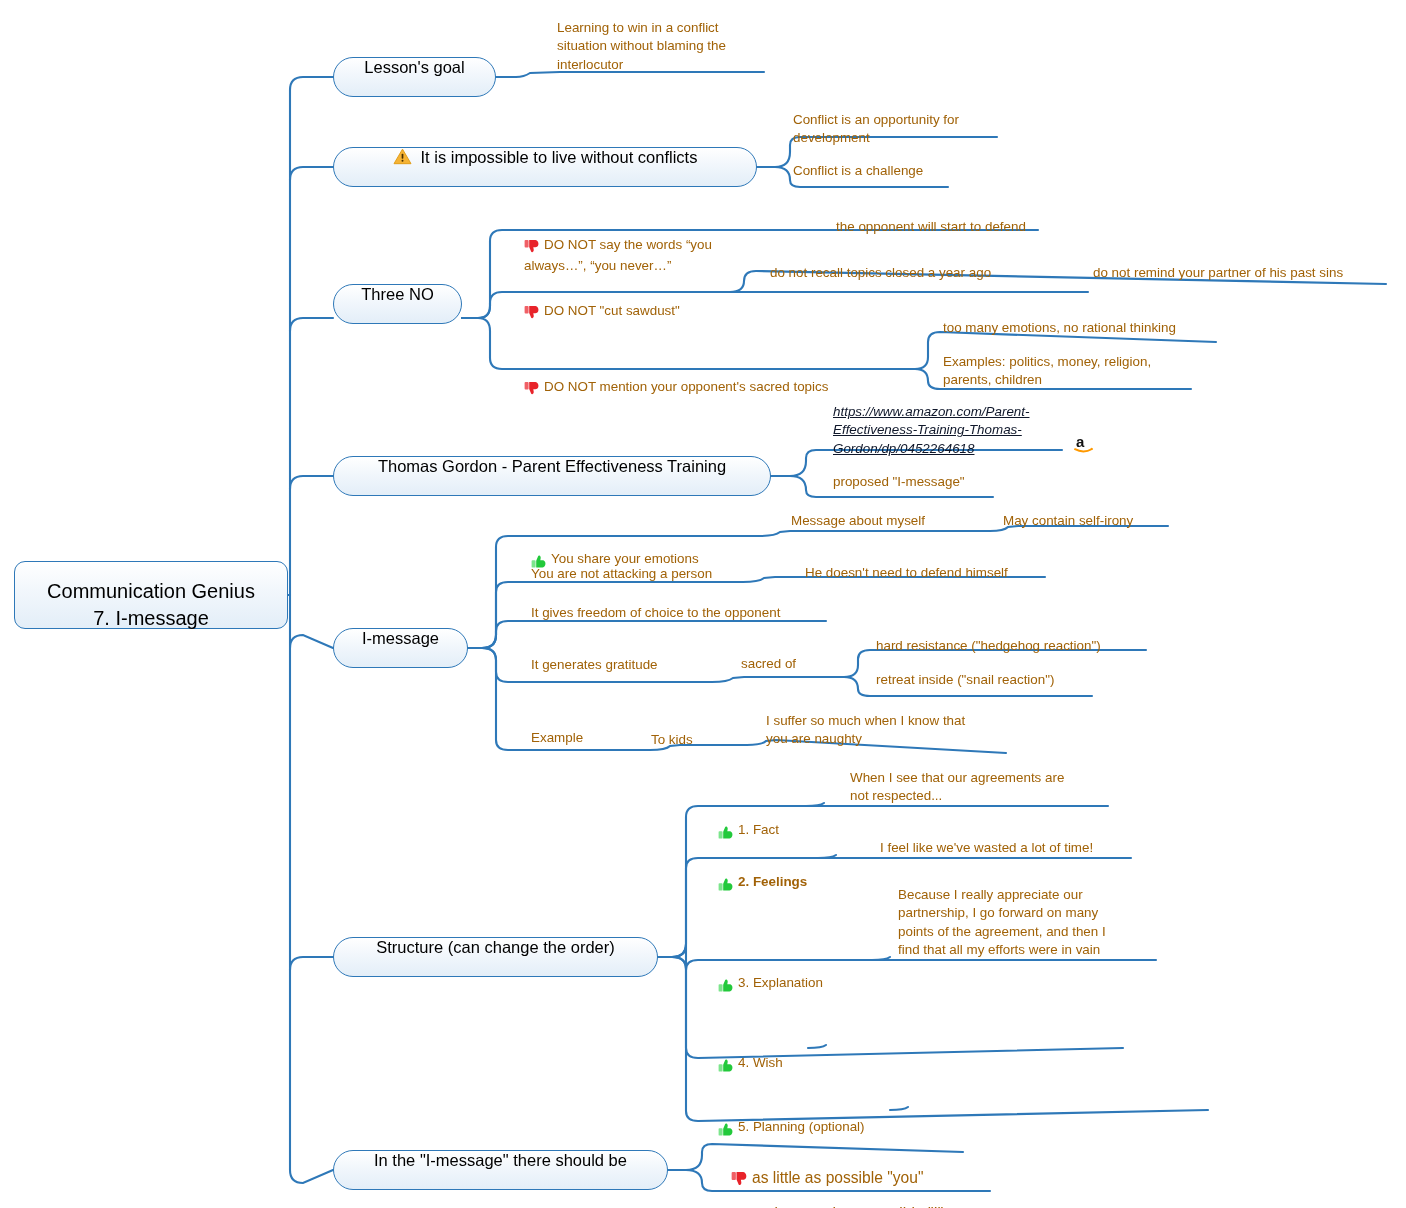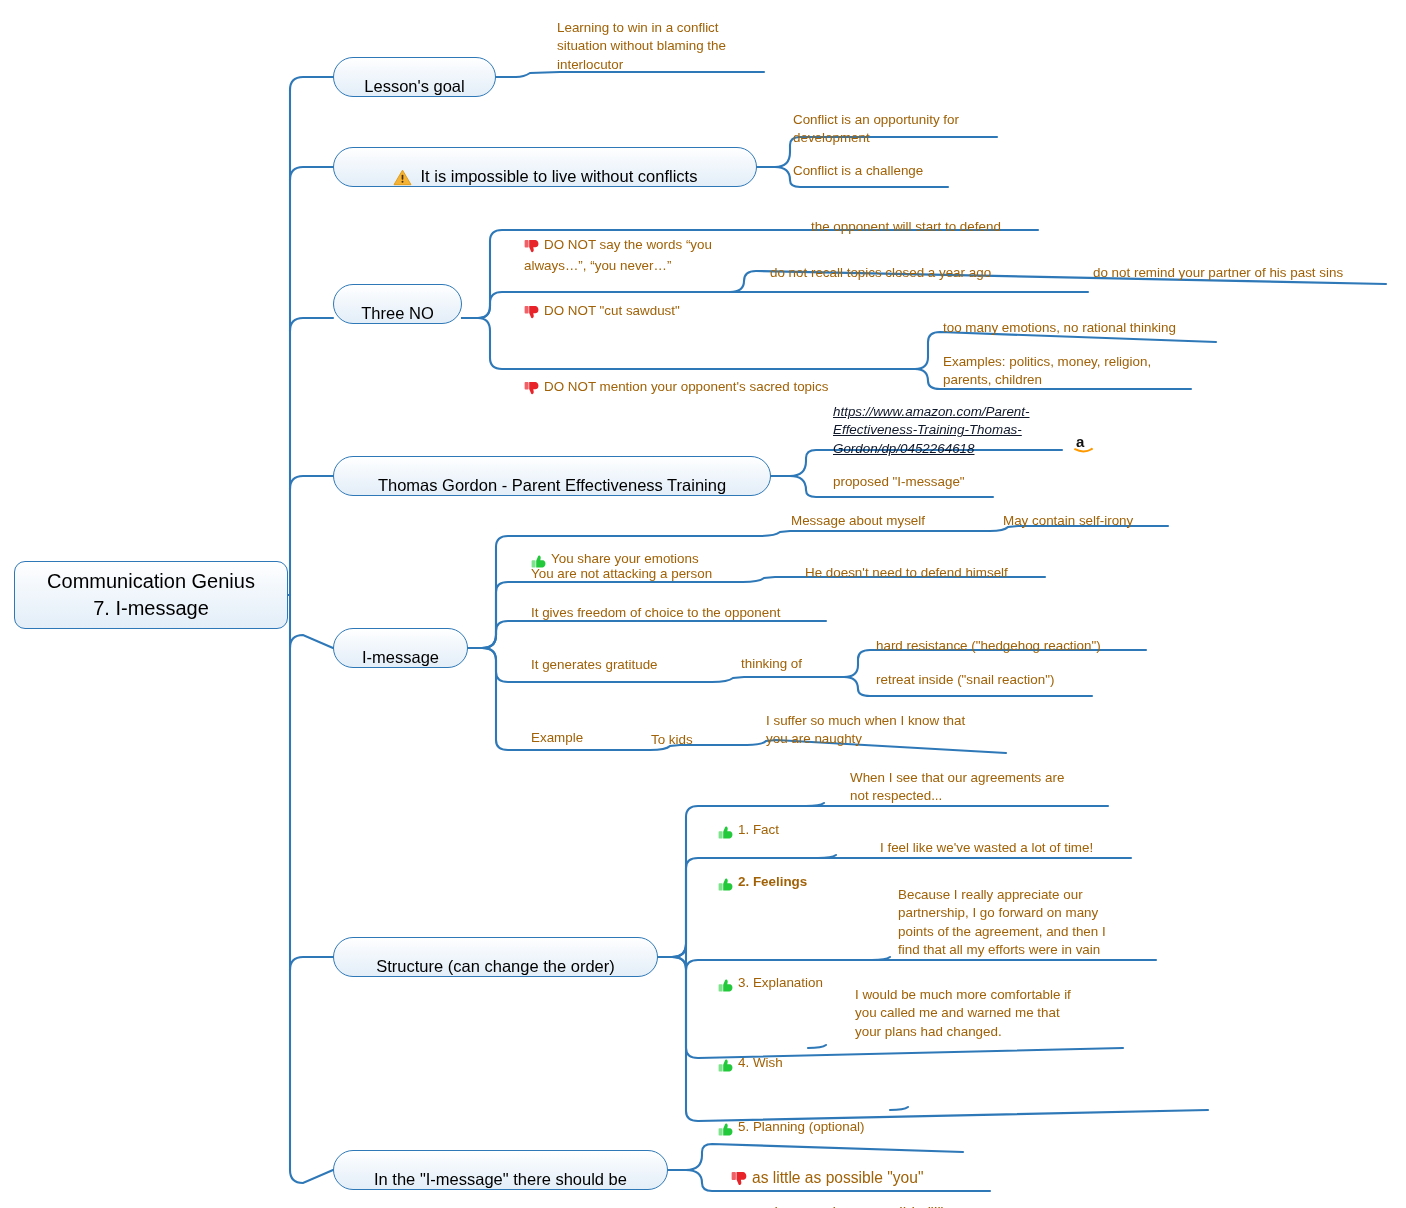--- a/index.html
+++ b/index.html
@@ -12,32 +12,32 @@
   }
   #canvas{position:absolute;left:0;top:0;width:1406px;height:1208px;}
   svg.wires{position:absolute;left:0;top:0;width:1406px;height:1208px;pointer-events:none;}
 
   
   .node{
     position:absolute;
     box-sizing:border-box;
     border:1.6px solid #2E78B8;
     background:linear-gradient(180deg,#ffffff 0%,#f2f7fc 42%,#e3eef8 100%);
-    display:flex;align-items:flex-end;justify-content:center;
+    display:flex;align-items:flex-start;justify-content:center;
     color:#000;
     white-space:nowrap;
     box-shadow:0 0 0 0 rgba(0,0,0,0);
   }
   .node.pill{border-radius:999px;}
   .node.root{
     border-radius:11px;
     border:1.8px solid #2E78B8;
     font-size:20px;line-height:27px;
     text-align:center;white-space:normal;
-    padding:6px 14px;
+    padding:16px 14px;
   }
   .node.branch{font-size:16.5px;padding:0 20px;}
   .node.branch .ntxt{display:inline-block;}
   .node .ico{margin-right:9px;display:inline-flex;align-items:center;}
 
   
   .leaf{
     position:absolute;
     font-size:13.4px;
     line-height:18.4px;
@@ -193,21 +193,21 @@
 
   <div class="leaf" style="left:524px;top:344px;width:400px;">
     <span class="ico">
       <svg class="gi" width="16" height="16" viewBox="0 0 16 16">
         <rect x="0.6" y="1" width="4" height="7.4" rx="0.9" fill="#F06066"></rect>
         <path d="M5.2 1 h5.2 c1.5 0 2.6 .5 3.2 1.3 .9 1.1 1.1 3 .5 4.3 -.5 1.1 -1.5 1.7 -2.7 1.7 h-2.1 l.4 2.3 c.2 1.3 -.4 2.4 -1.4 2.6 -.6 .1 -1 -.2 -1.2 -.8 l-1.9 -4.5 z" fill="#E8232A"></path>
       </svg>
     </span><span>DO NOT mention your opponent's sacred topics</span>
   </div>
 
-  <div class="leaf" style="left:811px;top:218px;width:240px;">the opponent will start to defend</div>
+  <div class="leaf" style="left:811px;top:218px;width:240px;text-align:center;">the opponent will start to defend</div>
   <div class="leaf" style="left:770px;top:264px;width:275px;">do not recall topics closed a year ago</div>
   <div class="leaf" style="left:1093px;top:264px;width:300px;">do not remind your partner of his past sins</div>
   <div class="leaf" style="left:943px;top:319px;width:285px;">too many emotions, no rational thinking</div>
   <div class="leaf" style="left:943px;top:353px;width:255px;">Examples: politics, money, religion,
 parents, children</div>
 
   <div class="leaf link" style="left:833px;top:403px;width:235px;text-decoration:underline;">https://www.amazon.com/Parent-
 Effectiveness-Training-Thomas-
 Gordon/dp/0452264618</div>
   <div class="amazon" style="left:1072px;top:432px;">
@@ -228,21 +228,21 @@
     </span><span>You share your emotions</span>
   </div>
   <div class="leaf" style="left:531px;top:565px;width:240px;">You are not attacking a person</div>
   <div class="leaf" style="left:531px;top:604px;width:320px;">It gives freedom of choice to the opponent</div>
   <div class="leaf" style="left:531px;top:656px;width:220px;">It generates gratitude</div>
   <div class="leaf" style="left:531px;top:729px;width:120px;">Example</div>
 
   <div class="leaf" style="left:791px;top:512px;width:220px;">Message about myself</div>
   <div class="leaf" style="left:1003px;top:512px;width:200px;">May contain self-irony</div>
   <div class="leaf" style="left:805px;top:564px;width:260px;">He doesn't need to defend himself</div>
-  <div class="leaf" style="left:741px;top:655px;width:110px;">thinking of</div>
+  <div class="leaf" style="left:741px;top:655px;width:110px;">sacred of</div>
   <div class="leaf" style="left:876px;top:637px;width:290px;">hard resistance ("hedgehog reaction")</div>
   <div class="leaf" style="left:876px;top:671px;width:240px;">retreat inside ("snail reaction")</div>
   <div class="leaf" style="left:651px;top:731px;width:100px;">To kids</div>
   <div class="leaf" style="left:766px;top:712px;width:250px;">I suffer so much when I know that
 you are naughty</div>
 
   <div class="leaf" style="left:718px;top:787px;width:180px;">
     <span class="ico">
       <svg class="gi" width="16" height="16" viewBox="0 0 16 16">
         <rect x="0.6" y="7.2" width="4" height="7.4" rx="0.9" fill="#7CE58C"></rect>
@@ -283,23 +283,20 @@
     </span><span>5. Planning (optional)</span>
   </div>
 
   <div class="leaf" style="left:850px;top:769px;width:265px;">When I see that our agreements are
 not respected...</div>
   <div class="leaf" style="left:880px;top:839px;width:270px;">I feel like we've wasted a lot of time!</div>
   <div class="leaf" style="left:898px;top:886px;width:270px;">Because I really appreciate our
 partnership, I go forward on many
 points of the agreement, and then I
 find that all my efforts were in vain</div>
-  <div class="leaf" style="left:855px;top:986px;width:280px;">I would be much more comfortable if
-you called me and warned me that
-your plans had changed.</div>
 
   <div class="leaf big" style="left:731px;top:1127px;width:260px;">
     <span class="ico">
       <svg class="gi" width="17" height="17" viewBox="0 0 16 16">
         <rect x="0.6" y="1" width="4" height="7.4" rx="0.9" fill="#F06066"></rect>
         <path d="M5.2 1 h5.2 c1.5 0 2.6 .5 3.2 1.3 .9 1.1 1.1 3 .5 4.3 -.5 1.1 -1.5 1.7 -2.7 1.7 h-2.1 l.4 2.3 c.2 1.3 -.4 2.4 -1.4 2.6 -.6 .1 -1 -.2 -1.2 -.8 l-1.9 -4.5 z" fill="#E8232A"></path>
       </svg>
     </span><span>as little as possible "you"</span>
   </div>
   <div class="leaf big" style="left:731px;top:1163px;width:280px;">

